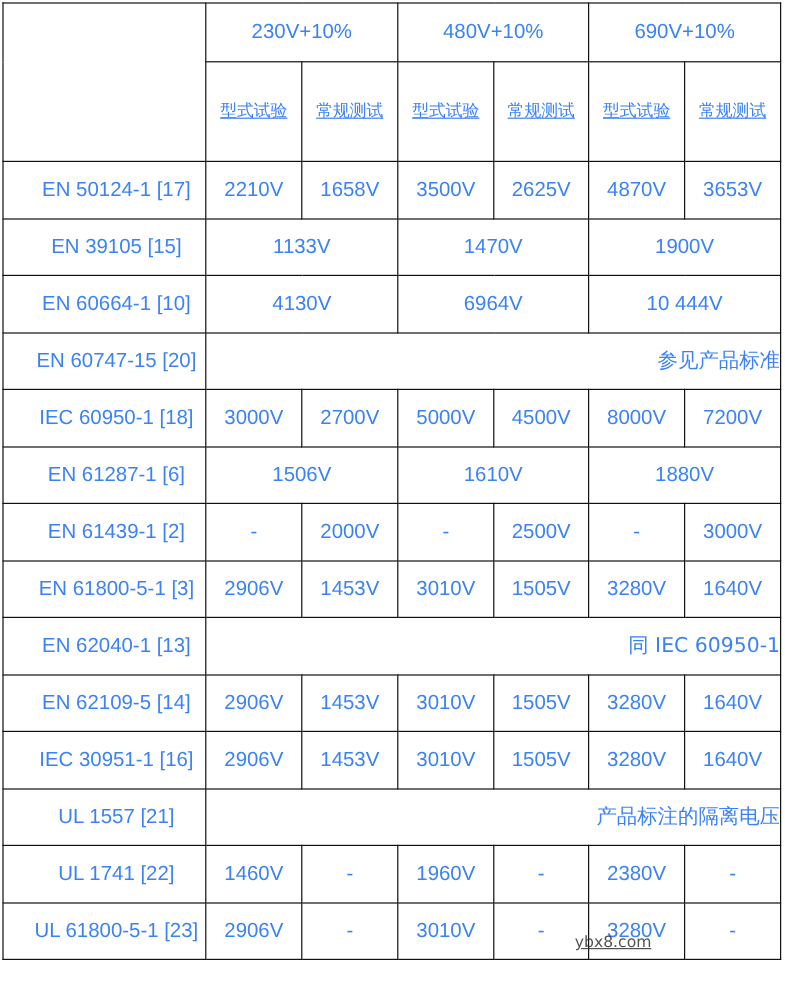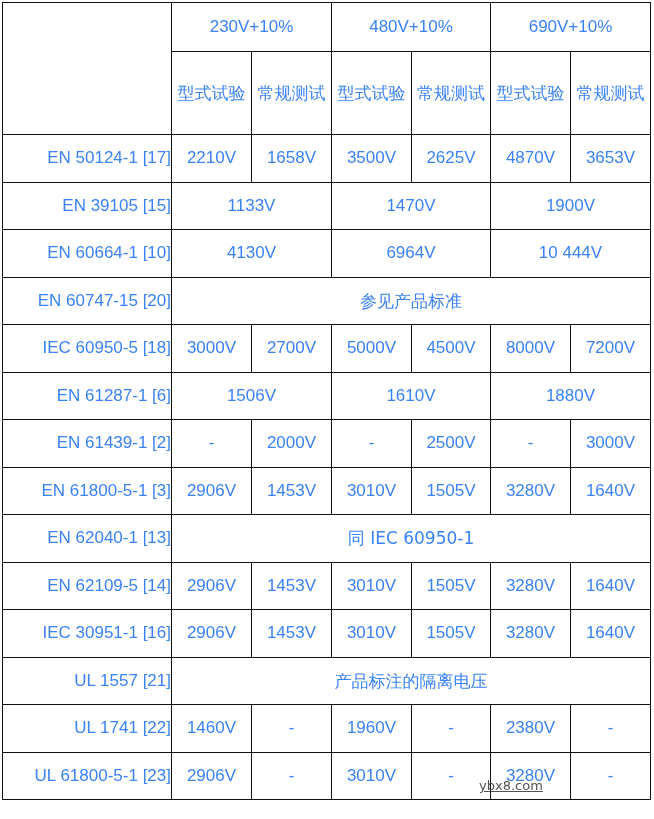--- a/index.html
+++ b/index.html
@@ -12,23 +12,23 @@
       font-size: 17px;
       color: #3b82f6;
     }
     .tbl td {
       border: 1.5px solid #111111;
       padding: 0;
       text-align: center;
       vertical-align: middle;
       line-height: 1.2;
     }
-    .tbl td.name { text-align: right; padding-left: 20px; }
-    .tbl td.cjk { font-family: "DejaVu Sans", sans-serif; font-size: 17px; line-height: 34px; }
-    .tbl td.span-cjk { font-family: "DejaVu Sans", sans-serif; }
+    .tbl td.name { text-align: center; padding-left: 20px; }
+    .tbl td.cjk { font-family: "DejaVu Sans", sans-serif; font-size: 14px; line-height: 34px; text-decoration: underline; }
+    .tbl td.span-cjk { font-family: "DejaVu Sans", sans-serif; text-align: right; }
     .h1 td { height: 48px; }
     .h2 td { height: 82px; }
     .row td { height: 46.5px; }
     .watermark {
       position: absolute; left: 479px; top: 778px;
       font-family: "DejaVu Sans", sans-serif; font-size: 13px;
       color: #333333; opacity: 0.85; pointer-events: none; text-decoration: underline;
     }
   </style>
 </head>
@@ -83,21 +83,21 @@
       <td colspan="2">6964V</td>
       <td colspan="2">10 444V</td>
     </tr>
 
     <tr class="row">
       <td class="name">EN 60747-15 [20]</td>
       <td colspan="6" class="span-cjk">参见产品标准</td>
     </tr>
 
     <tr class="row">
-      <td class="name">IEC 60950-5 [18]</td>
+      <td class="name">IEC 60950-1 [18]</td>
       <td>3000V</td>
       <td>2700V</td>
       <td>5000V</td>
       <td>4500V</td>
       <td>8000V</td>
       <td>7200V</td>
     </tr>
 
     <tr class="row">
       <td class="name">EN 61287-1 [6]</td>

